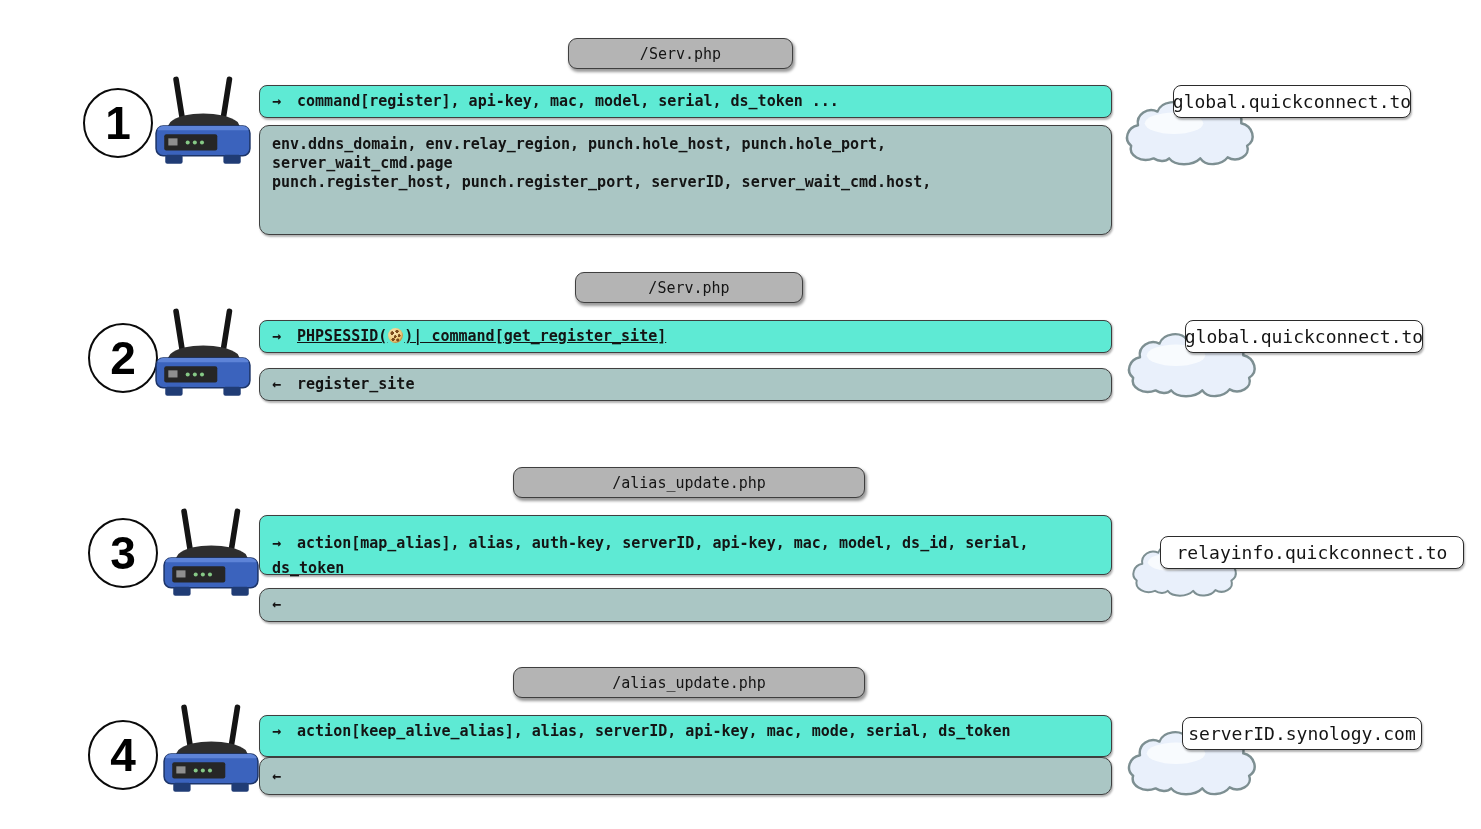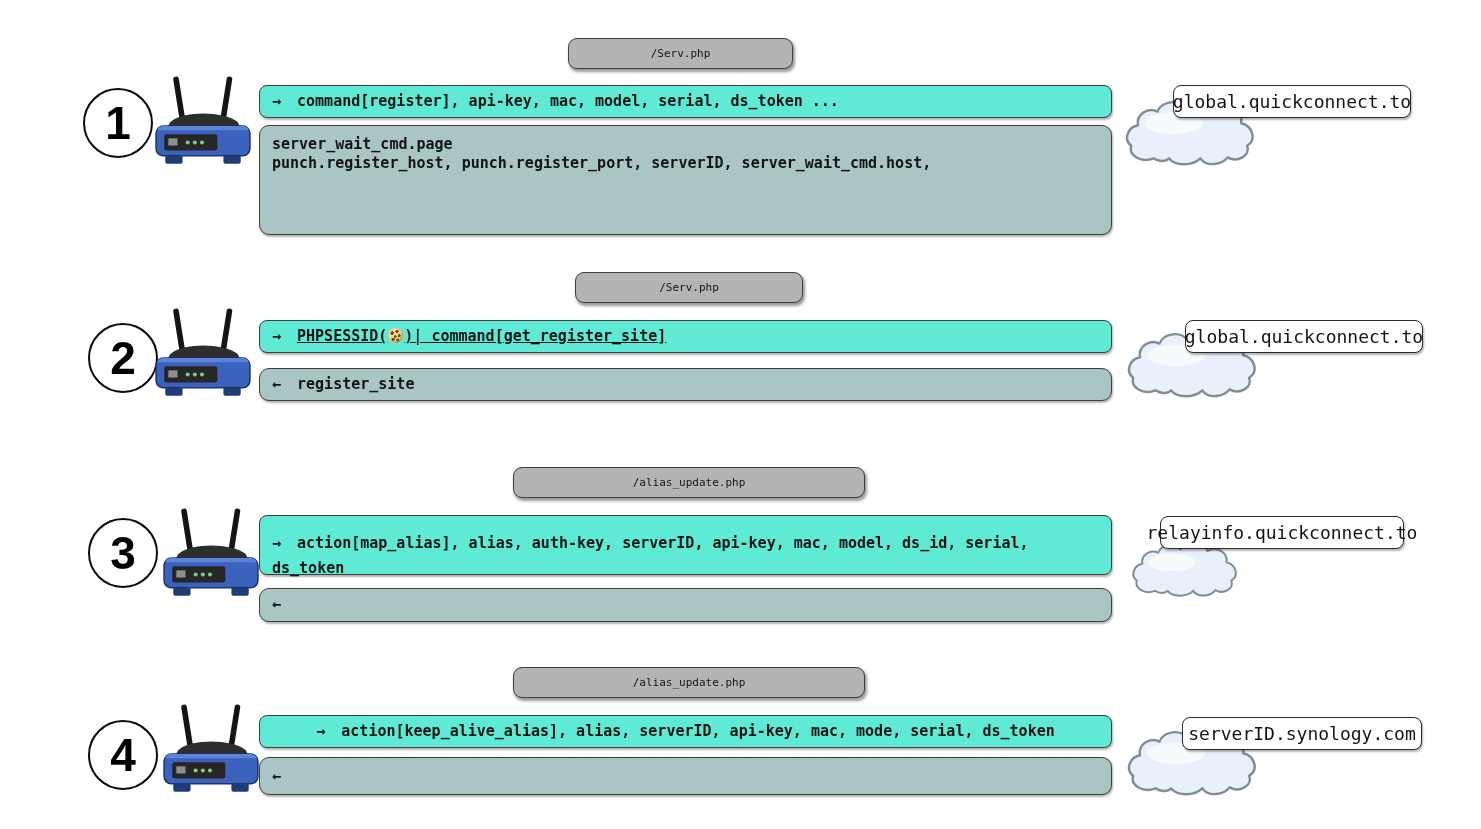--- a/index.html
+++ b/index.html
@@ -28,21 +28,21 @@
   .s2 .router { left:152px; top:306px; }
   .s3 .router { left:160px; top:506px; }
   .s4 .router { left:160px; top:702px; }
   .router svg { width:100%; height:100%; display:block; }
 
   
   .endpoint {
     position:absolute; height:31px; box-sizing:border-box;
     background:#b4b4b4; border:1.6px solid #3f3f3f; border-radius:9px;
     display:flex; align-items:center; justify-content:center;
-    font-size:11px; color:#141414; box-shadow:1.5px 2.5px 3px rgba(0,0,0,.40);
+    font-size:15px; color:#141414; box-shadow:1.5px 2.5px 3px rgba(0,0,0,.40);
   }
   .s1 .endpoint { left:568px; top:38px;  width:225px; }
   .s2 .endpoint { left:575px; top:272px; width:228px; }
   .s3 .endpoint { left:513px; top:467px; width:352px; }
   .s4 .endpoint { left:513px; top:667px; width:352px; }
 
   
   .msg {
     position:absolute; left:259px; width:853px; box-sizing:border-box;
     border:1.6px solid #3f3f3f; padding:5px 12px;
@@ -51,21 +51,21 @@
     word-wrap:break-word;
   }
   .request  { background:#5eead4; border-radius:8px; }
   .response { background:#AAC6C4; border-radius:10px; }
   .s1 .request  { top:85px;  height:33px; }
   .s1 .response { top:125px; height:110px; padding-top:9px; }
   .s2 .request  { top:320px; height:33px;text-decoration:underline; }
   .s2 .response { top:368px; height:33px; }
   .s3 .request  { top:515px; height:60px; padding-top:15px; line-height:25px; }
   .s3 .response { top:588px; height:34px; }
-  .s4 .request  { top:715px; height:33px;text-align:center; }
+  .s4 .request  { top:715px; height:42px; }
   .s4 .response { top:757px; height:38px; padding-top:8px; }
 
   .arrow { display:inline-block; margin-right:16px; font-weight:700; }
   .resp-line1 { margin-bottom:9px; }
   .resp-line  { line-height:19px; }
 
   
   .cookie {
     display:inline-block; width:15px; height:15px; border-radius:50%;
     vertical-align:-2px; margin:0 1px;
@@ -90,21 +90,21 @@
 
   
   .host {
     position:absolute; height:33px; box-sizing:border-box; z-index:2;
     background:#ffffff; border:1.6px solid #2b2b2b; border-radius:8px;
     display:flex; align-items:center; justify-content:center;
     font-size:18px; color:#141414; box-shadow:1px 2px 2px rgba(0,0,0,.30);
   }
   .s1 .host { left:1173px; top:85px;  width:238px; }
   .s2 .host { left:1185px; top:320px; width:238px; }
-  .s3 .host { left:1160px; top:516px; width:244px; }
+  .s3 .host { left:1160px; top:536px; width:304px; }
   .s4 .host { left:1182px; top:717px; width:240px; }
 </style>
 </head>
 <body>
 
 <div class="canvas">
 
   <section class="step s1">
     <div class="num">
       <span>1</span>
@@ -125,20 +125,21 @@
         <rect x="70" y="79" width="17" height="9" rx="2" fill="#203c75"></rect>
       </svg>
     </div>
     <div class="endpoint">
       <span>/Serv.php</span>
     </div>
     <div class="msg request">
       <span class="arrow">→</span><span>command[register], api-key, mac, model, serial, ds_token ...</span>
     </div>
     <div class="msg response">
+      <div class="resp-line">env.ddns_domain, env.relay_region, punch.hole_host, punch.hole_port,</div>
       <div class="resp-line">server_wait_cmd.page</div>
       <div class="resp-line">punch.register_host, punch.register_port, serverID, server_wait_cmd.host,</div>
     </div>
     <div class="cloud">
       <svg viewBox="0 0 145 78">
         <path d="M31 64 C18 69 5 61 8 51 C0 45 4 32 15 30 C13 19 25 11 35 16 C39 5 57 3 63 12 C71 1 93 3 97 14 C109 7 123 16 121 28 C133 31 137 45 127 51 C131 61 117 69 107 63 C101 71 85 73 79 64 C71 72 53 72 47 64 C43 68 36 67 31 64 Z" fill="#E9F0FB" stroke="#7D8F92" stroke-width="2.5" stroke-linejoin="round"></path>
         <ellipse cx="52" cy="28" rx="30" ry="11" fill="#F8FBFE"></ellipse>
       </svg>
     </div>
     <div class="host">

